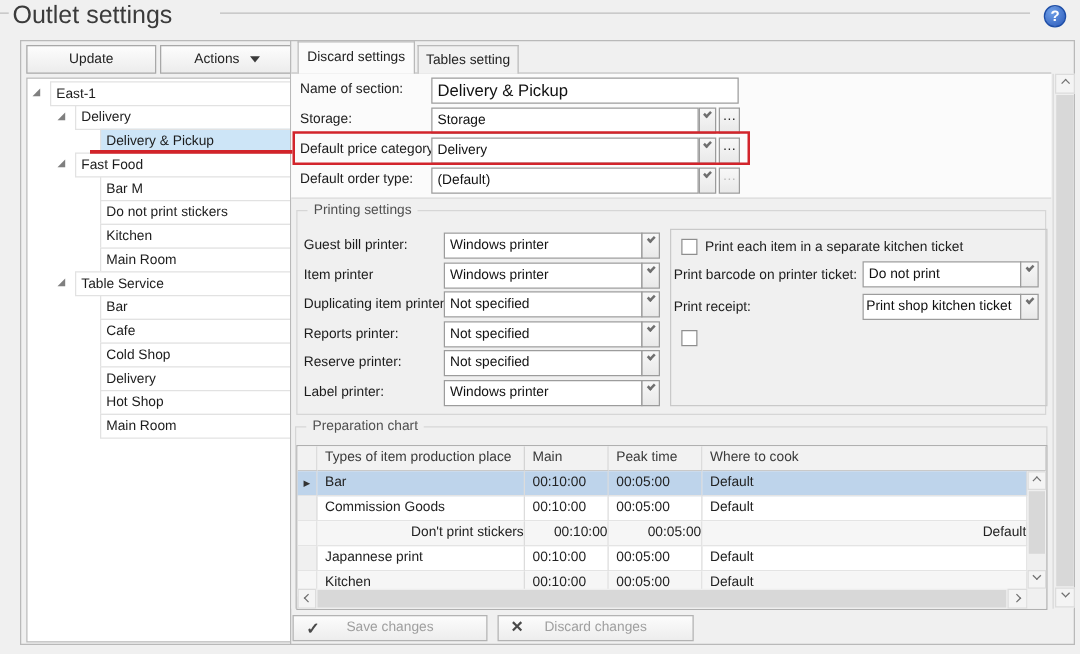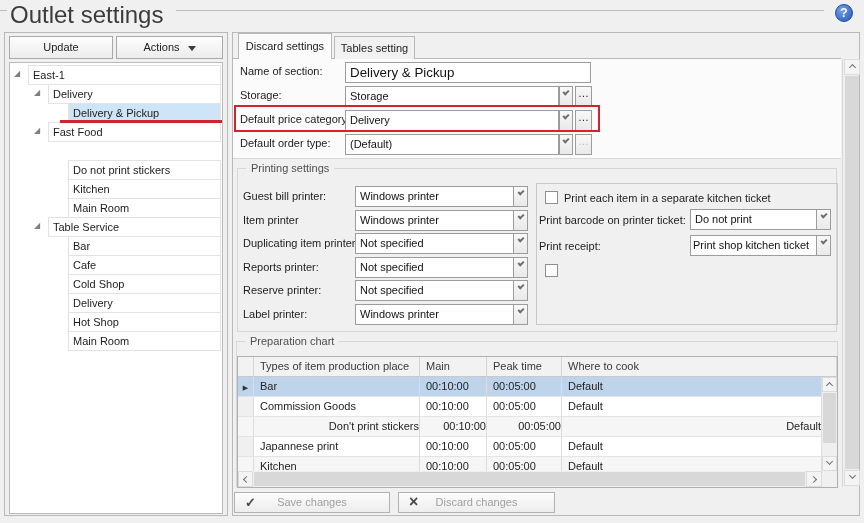--- a/index.html
+++ b/index.html
@@ -1,29 +1,29 @@
 <!DOCTYPE html>
 <html><head>
 <meta charset="utf-8">
 <style>
   * { margin:0; padding:0; box-sizing:border-box; font-family:"Liberation Sans", sans-serif; }
   html,body { width:864px; height:523px; background:#f0f0f0; overflow:hidden; position:relative; font-size:11px; color:#222; }
 
   .abs { position:absolute; }
 
   
-  .title { left:10px; top:1px; font-size:24px; color:#3b3b3b;text-align:right; }
+  .title { left:10px; top:1px; font-size:20px; color:#3b3b3b;text-align:right; }
   .tline { height:1px; background:#bdbdbd; }
   .help { left:835px; top:4px; width:18px; height:18px; border-radius:50%;
           background:radial-gradient(circle at 35% 30%, #6fa0e8, #2a58b8);
           border:1px solid #1d4da6; color:#fff; font-weight:bold; font-size:12px;
           text-align:center; line-height:16px; cursor:pointer; }
 
   
-  .lpanel { left:4px; top:32px; width:224px; height:484px; border:1px solid #b9b9b9; background:#f0f0f0; }
+  .lpanel { left:16px; top:32px; width:224px; height:484px; border:1px solid #b9b9b9; background:#f0f0f0; }
   .rpanel { left:232px; top:32px; width:628px; height:484px; border:1px solid #b9b9b9; background:#f0f0f0; }
 
   
   .btn { border:1px solid #a8a8a8; background:linear-gradient(#fdfdfd,#ececec);
          text-align:center; color:#222; cursor:pointer; }
   .btn-update { left:4px; top:3px; width:104px; height:23px; line-height:21px; }
   .btn-actions { left:111px; top:3px; width:107px; height:23px; line-height:21px; }
   .tri-down { display:inline-block; width:0; height:0; border-left:4px solid transparent;
               border-right:4px solid transparent; border-top:5px solid #3a3a3a; margin-left:8px; vertical-align:middle; }
 
@@ -116,20 +116,23 @@
         <span class="texp">◢</span>
         <div class="tcell">Delivery</div>
       </div>
     <div class="trow lv2" style="top:40px">
         <div class="tcell sel">Delivery &amp; Pickup</div>
       </div>
     <div class="trow lv1" style="top:59px">
         <span class="texp">◢</span>
         <div class="tcell">Fast Food</div>
       </div>
+    <div class="trow lv2" style="top:78px">
+        <div class="tcell">Bar M</div>
+      </div>
     <div class="trow lv2" style="top:97px">
         <div class="tcell">Do not print stickers</div>
       </div>
     <div class="trow lv2" style="top:116px">
         <div class="tcell">Kitchen</div>
       </div>
     <div class="trow lv2" style="top:135px">
         <div class="tcell">Main Room</div>
       </div>
     <div class="trow lv1" style="top:154px">

